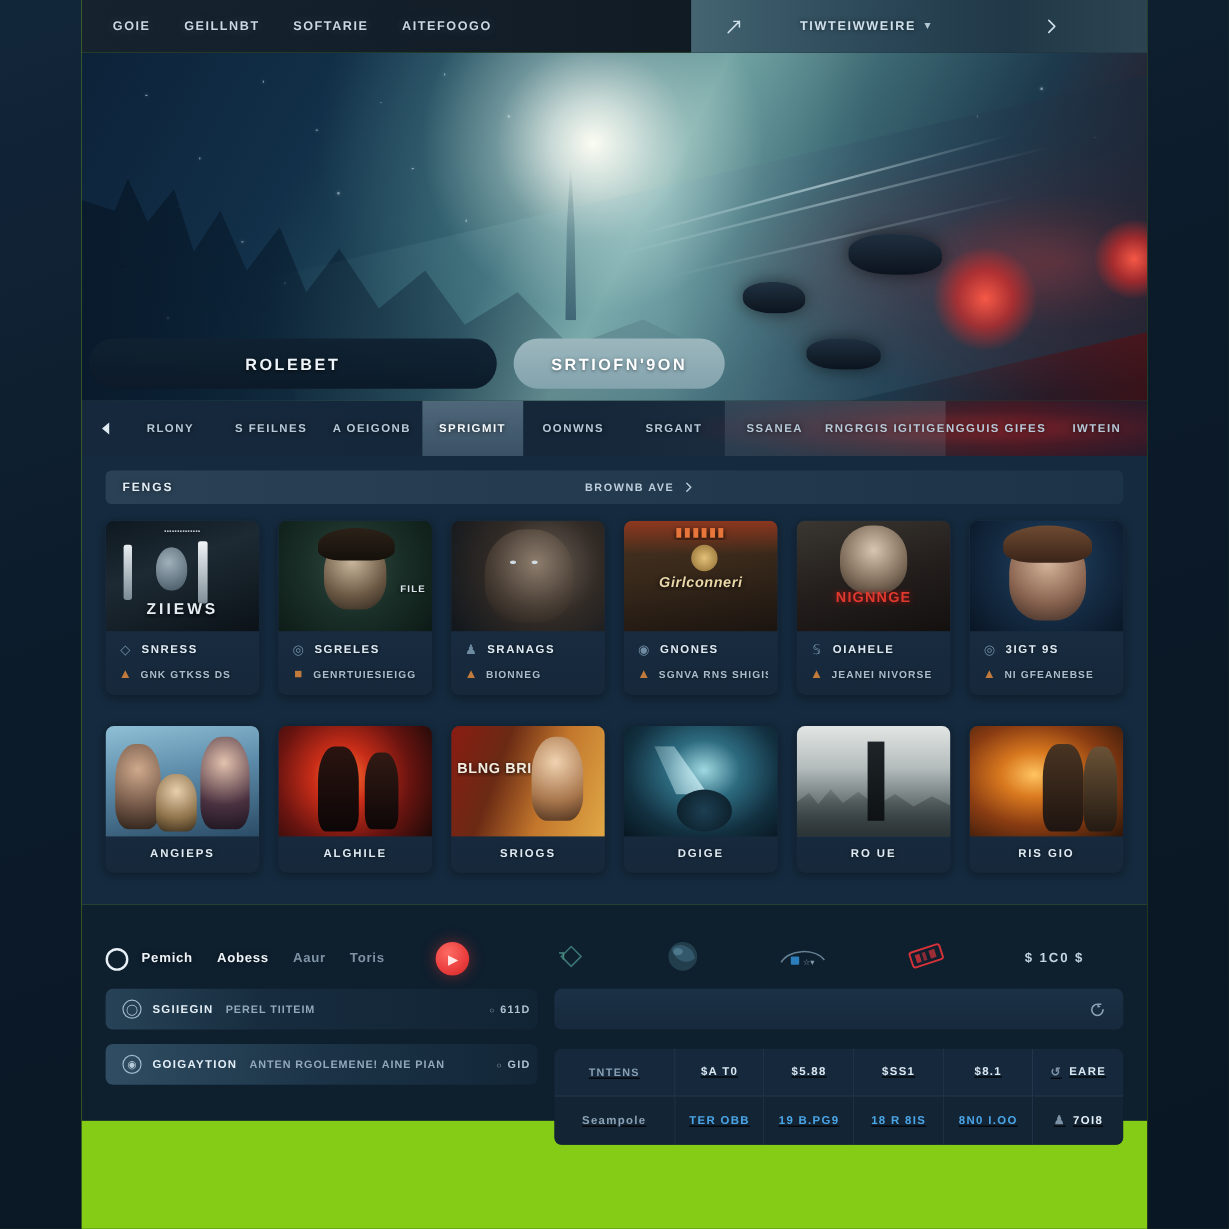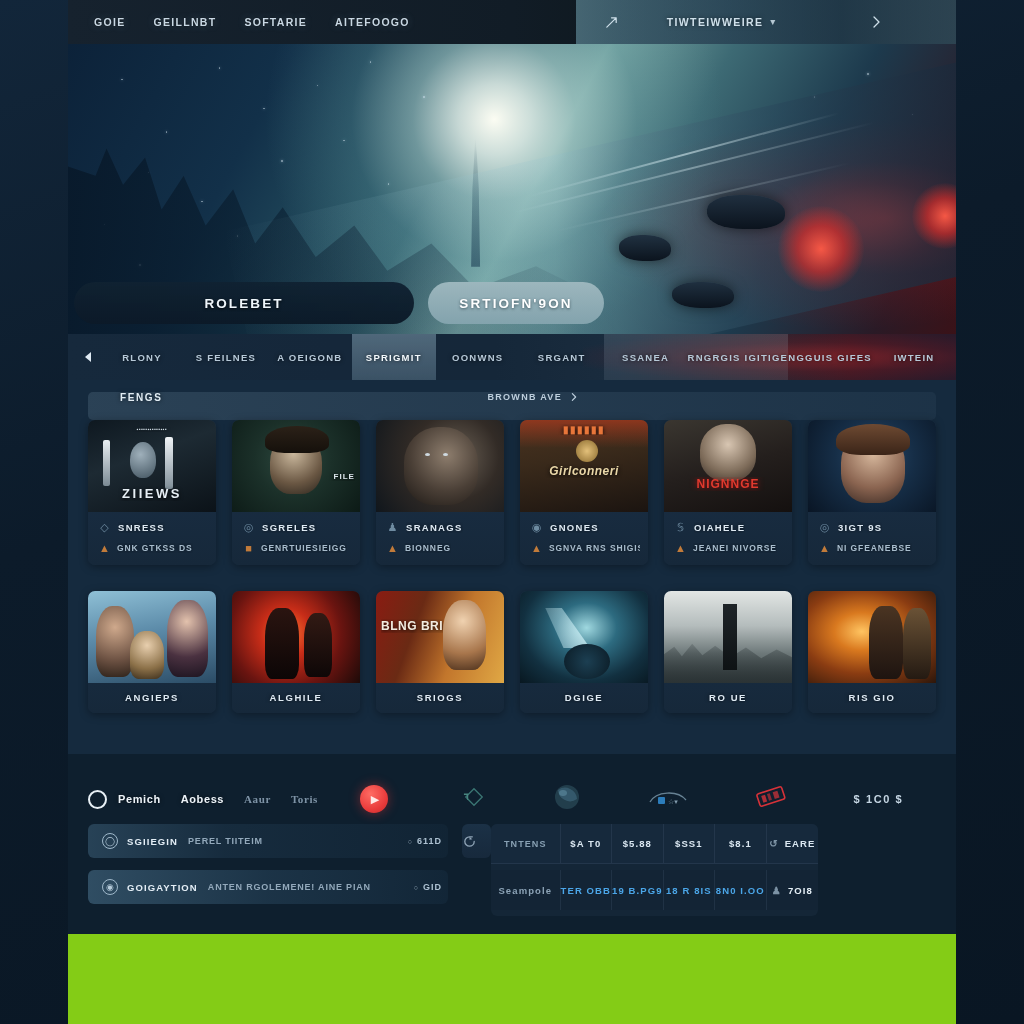--- a/index.html
+++ b/index.html
@@ -187,24 +187,25 @@
   }
 
   
   .content {
     background: #152a3e;
     padding: 12px 20px 0 20px;
     height: 374px;
   }
   .section-head {
     height: 28px;
-    display:flex; align-items:flex-start;
+    display:flex; align-items:center;
     border-radius: 5px;
     background: linear-gradient(90deg, rgba(120,150,170,.22), rgba(110,140,162,.16) 55%, rgba(96,126,150,.10));
-    padding: 0 32px;
+    padding: 0 14px;
+    margin-bottom: 14px;
   }
   .section-title {
     font-size: 10px; letter-spacing: 1.6px; font-weight: 700;
     color: #e2edf4; text-shadow: 0 0 4px rgba(0,0,0,.6);
     filter: blur(.35px);
   }
   .section-more {
     flex: 1; display:flex; align-items:center; justify-content:center; gap: 7px;
     font-size: 9px; letter-spacing: 1.3px; font-weight: 700;
     color: #bdcedc; filter: blur(.4px);
@@ -271,21 +272,21 @@
   .radio {
     width:19px; height:19px; border-radius:50%;
     border: 2px solid #e8f0f6; margin-right: 11px;
   }
   .blink {
     font-size: 11px; letter-spacing: .6px; font-weight: 700;
     margin-right: 20px; filter: blur(.35px);
     white-space: nowrap; cursor: pointer;
   }
   .blink.on  { color:#eef4f9; text-shadow: 0 0 4px rgba(0,0,0,.6); }
-  .blink.off { color:#7e93a6;font-family:Liberation Serif, serif; }
+  .blink.off { color:#7e93a6; }
   .playbtn {
     width: 28px; height: 28px; border-radius:50%;
     background: radial-gradient(circle at 38% 32%, #ff6b63, #e83b3b 62%, #c52a2a 100%);
     display:flex; align-items:center; justify-content:center;
     margin-left: 22px; margin-right: 40px;
     box-shadow: 0 0 12px rgba(230,50,50,.45);
     cursor: pointer;
   }
   .playbtn span { color:#ffe9e7; font-size: 11px; margin-left:2px; }
   .deco { flex:1; display:flex; align-items:center; justify-content:space-around;text-align:center; }
@@ -321,21 +322,21 @@
     color:#93a9bb; filter: blur(.45px); white-space:nowrap; overflow:hidden;
     flex:1;
   }
   .lrow-val {
     font-size: 9px; letter-spacing: 1px; font-weight: 700;
     color:#aec2d2; filter: blur(.4px);
     padding-right: 6px; white-space:nowrap;
   }
   .lrow-val .dot { font-size: 7px; opacity:.8; margin-right:4px; }
 
-  .right-col { flex:1; display:flex; flex-direction:row; }
+  .right-col { flex:1; display:flex; flex-direction:column;text-decoration:underline; }
   .searchbar {
     height: 34px; border-radius: 6px;
     background: linear-gradient(180deg, #1b3146, #17293c);
     display:flex; align-items:center; justify-content:flex-end;
     padding-right: 14px;
     margin-bottom: 16px;
     cursor: text;
   }
   .reload { color:#9db2c4; font-size: 13px; opacity:.9; }
 

